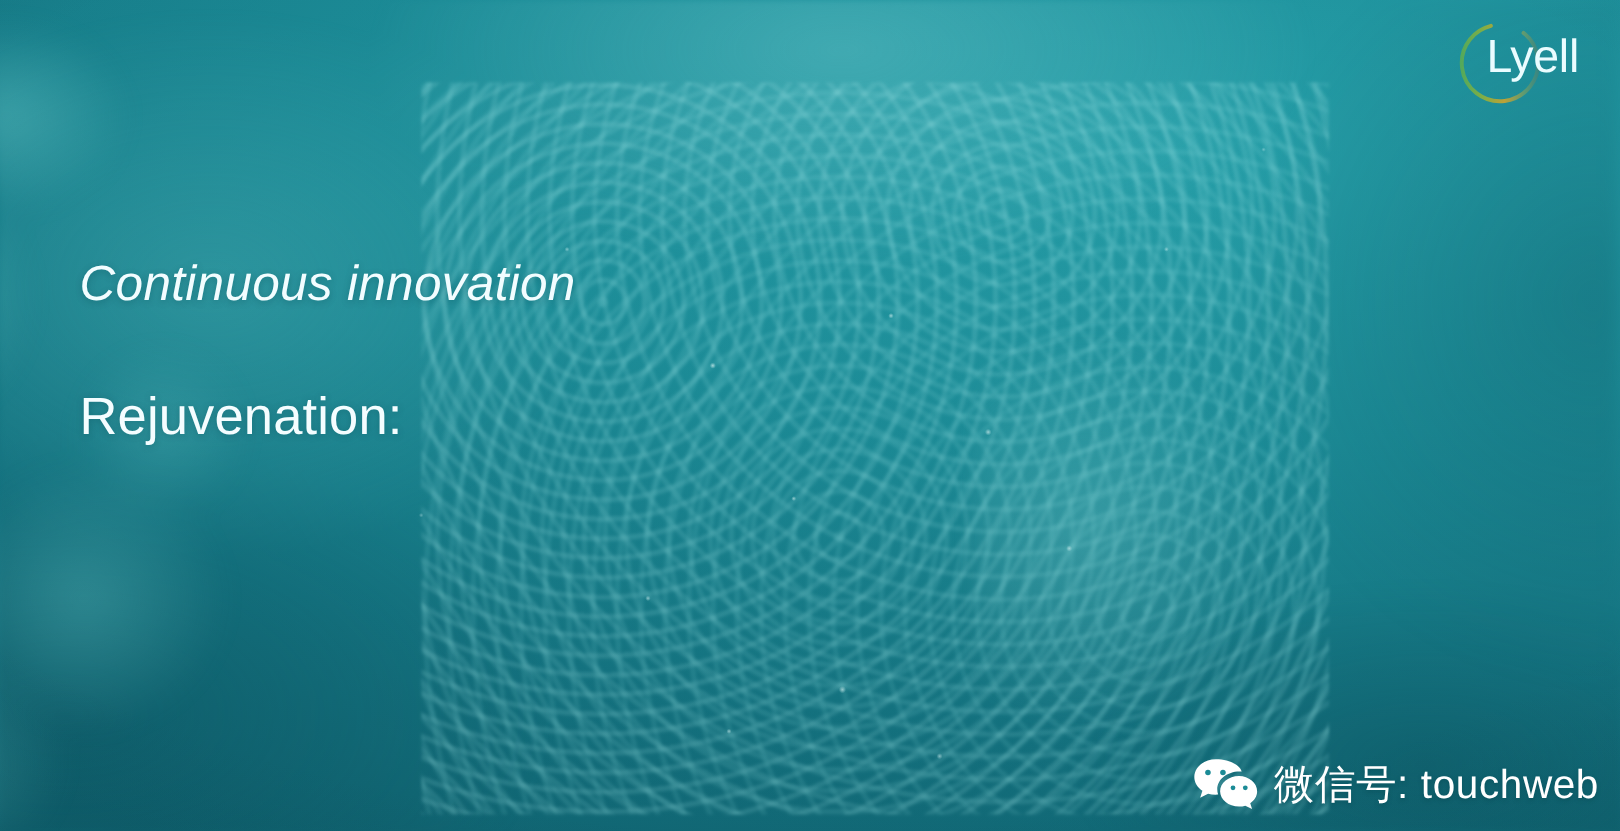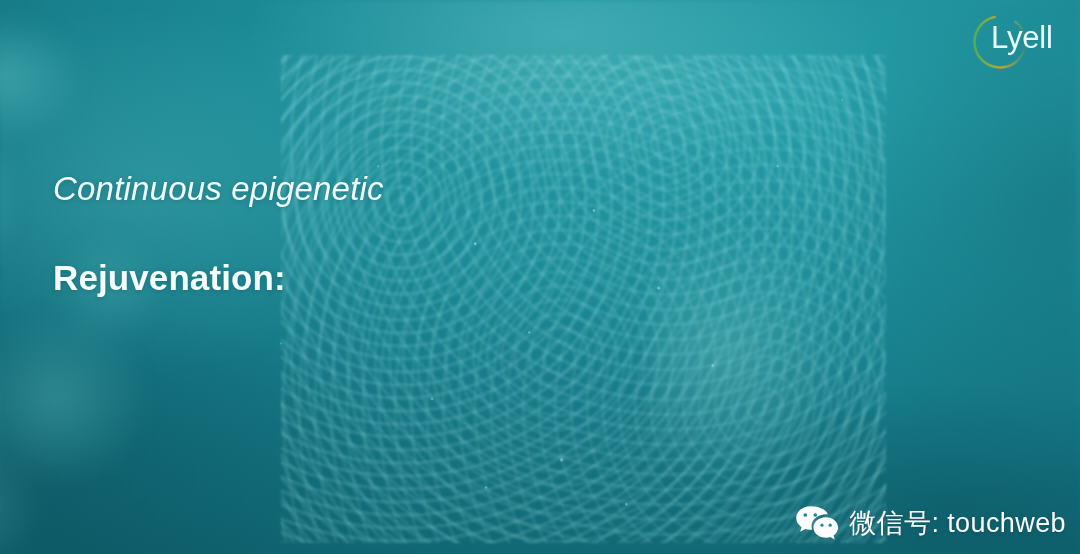--- a/index.html
+++ b/index.html
@@ -180,21 +180,21 @@
     color: #f2fdff;
     letter-spacing: 0.2px;
     line-height: 1.15;
     margin: 0;
     text-shadow: 0 1px 5px rgba(6,60,70,0.30);
   }
   .title {
     margin: 0;
     padding-top: 48px;
     font-size: 35px;
-    font-weight: 700;
+    font-weight: 400;
     color: #f4fdff;
     line-height: 1.28;
     letter-spacing: 0.1px;
     text-shadow: 0 1px 5px rgba(6,60,70,0.28);
   }
   .title-line { display: block; }
 
   
   .watermark {
     position: absolute;
@@ -245,21 +245,21 @@
           <stop offset="78%" stop-color="#5d9a72"></stop>
           <stop offset="100%" stop-color="#2b7f88"></stop>
         </linearGradient>
       </defs>
       <circle cx="30" cy="30" r="25.5" fill="none" stroke="url(#ringGrad)" stroke-width="2.6" stroke-linecap="round" stroke-dasharray="137 31" transform="rotate(-52 30 30)"></circle>
     </svg>
     <div class="logo-word">Lyell</div>
   </div>
 
   <div class="headline">
-    <p class="kicker">Continuous epigenetic</p>
+    <p class="kicker">Continuous innovation</p>
     <h1 class="title">
       <span class="title-line">Rejuvenation:</span>
     </h1>
   </div>
 
   <div class="watermark">
     <svg class="wechat-icon" viewBox="0 0 44 38">
 
       <path fill="#ffffff" d="M15.6 2.2C7.6 2.2 1.2 7.5 1.2 14.0c0 3.7 2.1 7.0 5.4 9.2l-1.5 4.6 5.3-2.7c1.6 0.45 3.3 0.7 5.2 0.7 0.5 0 1.0-0.02 1.5-0.06-0.4-1.1-0.6-2.3-0.6-3.5 0-6.6 6.6-11.9 14.8-11.9 0.5 0 1.0 0.02 1.5 0.06C31.7 5.9 24.4 2.2 15.6 2.2z"></path>
       <circle cx="10.3" cy="11.0" r="1.85" fill="#1b8b96"></circle>

